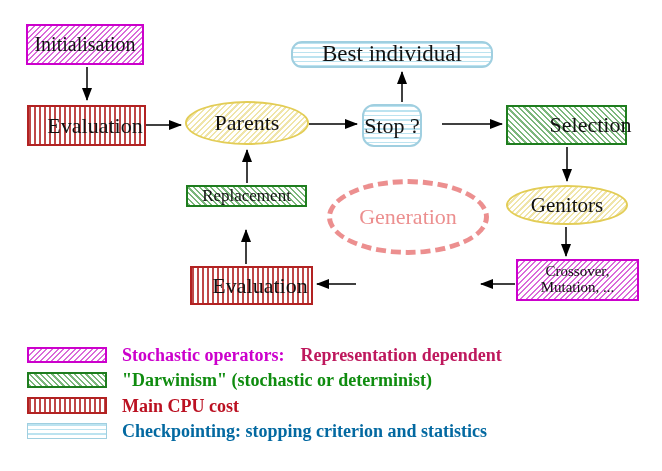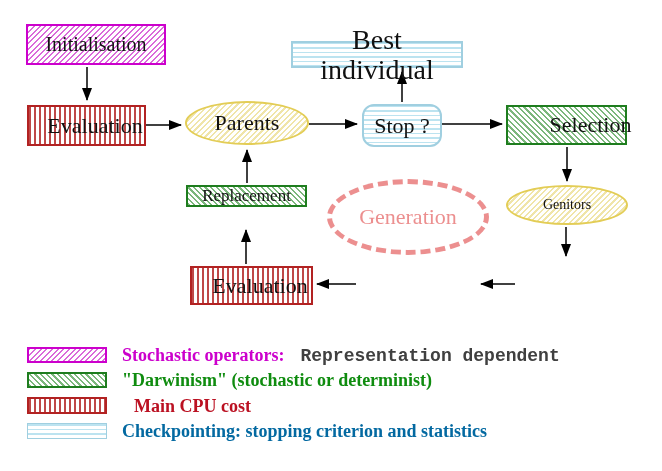--- a/index.html
+++ b/index.html
@@ -29,51 +29,51 @@
   .stripes-cyan{
     border:2px solid #a0cfe0;
     background:repeating-linear-gradient(180deg,#bce3f0 0 1.5px,rgba(0,0,0,0) 1.5px 4.5px);
   }
   .hatch-yellow{
     border:2px solid #e3cd56;
     background:repeating-linear-gradient(135deg,#f0e5a9 0 1.6px,rgba(255,255,255,0) 1.6px 4px);
   }
   .ellipse{border-radius:50%;}
   
-  .n-init{left:26px;top:24px;width:140px;height:41px;font-size:20px;}
+  .n-init{left:26px;top:24px;width:118px;height:41px;font-size:20px;}
   .n-eval-top{left:27px;top:105px;width:119px;height:41px;font-size:22px;}
   .n-parents{left:185px;top:101px;width:124px;height:44px;font-size:22px;}
-  .n-best{left:291px;top:41px;width:172px;height:27px;font-size:28px;}
-  .n-stop{left:362px;top:104px;width:80px;height:43px;font-size:22px;border-radius:12px;}
+  .n-best{left:291px;top:41px;width:202px;height:27px;font-size:23px;border-radius:11px;}
+  .n-stop{left:362px;top:104px;width:60px;height:43px;font-size:22px;border-radius:12px;}
   .n-selection{left:506px;top:105px;width:121px;height:40px;font-size:22px;padding-left:48px;}
   .n-replacement{left:186px;top:185px;width:121px;height:22px;font-size:17px;}
   .n-generation{
     left:327px;top:179px;width:162px;height:76px;font-size:22px;
     border:5px dashed #ec8f8f;border-radius:50%;color:#ec8f8f;background:#ffffff;
   }
-  .n-genitors{left:506px;top:185px;width:122px;height:40px;font-size:14px;}
+  .n-genitors{left:506px;top:185px;width:122px;height:40px;font-size:21px;}
   .n-crossover{left:516px;top:259px;width:123px;height:42px;font-size:15px;flex-direction:column;}
   .n-eval-bot{left:190px;top:266px;width:123px;height:39px;font-size:22px;}
   .n-offspring{left:357px;top:262px;width:120px;height:44px;font-size:21px;}
   
   .legend-swatch{position:absolute;left:27px;width:80px;box-sizing:border-box;}
   .sw1{top:347px;height:16px;border-width:2px;}
   .sw2{top:372px;height:16px;border-width:2px;}
   .sw3{top:397px;height:17px;border-width:2px;}
   .sw4{top:423px;height:16px;border-width:1px;}
   .legend-text{
     position:absolute;left:122px;font-size:18px;font-weight:bold;white-space:nowrap;
     line-height:20px;
   }
   .lt1{top:345px;}
   .lt2{top:370px;}
-  .lt3{top:396px;margin-left:12px;}
+  .lt3{top:396px;}
   .lt4{top:421px;}
   .c-magenta{color:#cc00cc;}
-  .c-gold{color:#404040;font-family:Liberation Mono, monospace;}
+  .c-gold{color:#be185d;}
   .c-green{color:#0f8c0f;}
   .c-red{color:#bb1122;}
   .c-cyan{color:#0369a1;}
   .gap{display:inline-block;width:16px;}
 </style>
 </head>
 <body>
 
 <div class="canvas">
 
@@ -125,20 +125,24 @@
   </div>
 
   <div class="node n-generation">
     <span>Generation</span>
   </div>
 
   <div class="node n-genitors hatch-yellow ellipse">
     <span>Genitors</span>
   </div>
 
+  <div class="node n-crossover hatch-magenta">
+    <span>Crossover,</span>
+    <span>Mutation, ...</span>
+  </div>
 
   <div class="node n-eval-bot stripes-red">
     <span>Evaluation</span>
   </div>
 
 
   <div class="legend-swatch sw1 hatch-magenta"></div>
   <div class="legend-swatch sw2 hatch-green"></div>
   <div class="legend-swatch sw3 stripes-red"></div>
   <div class="legend-swatch sw4 stripes-cyan"></div>

